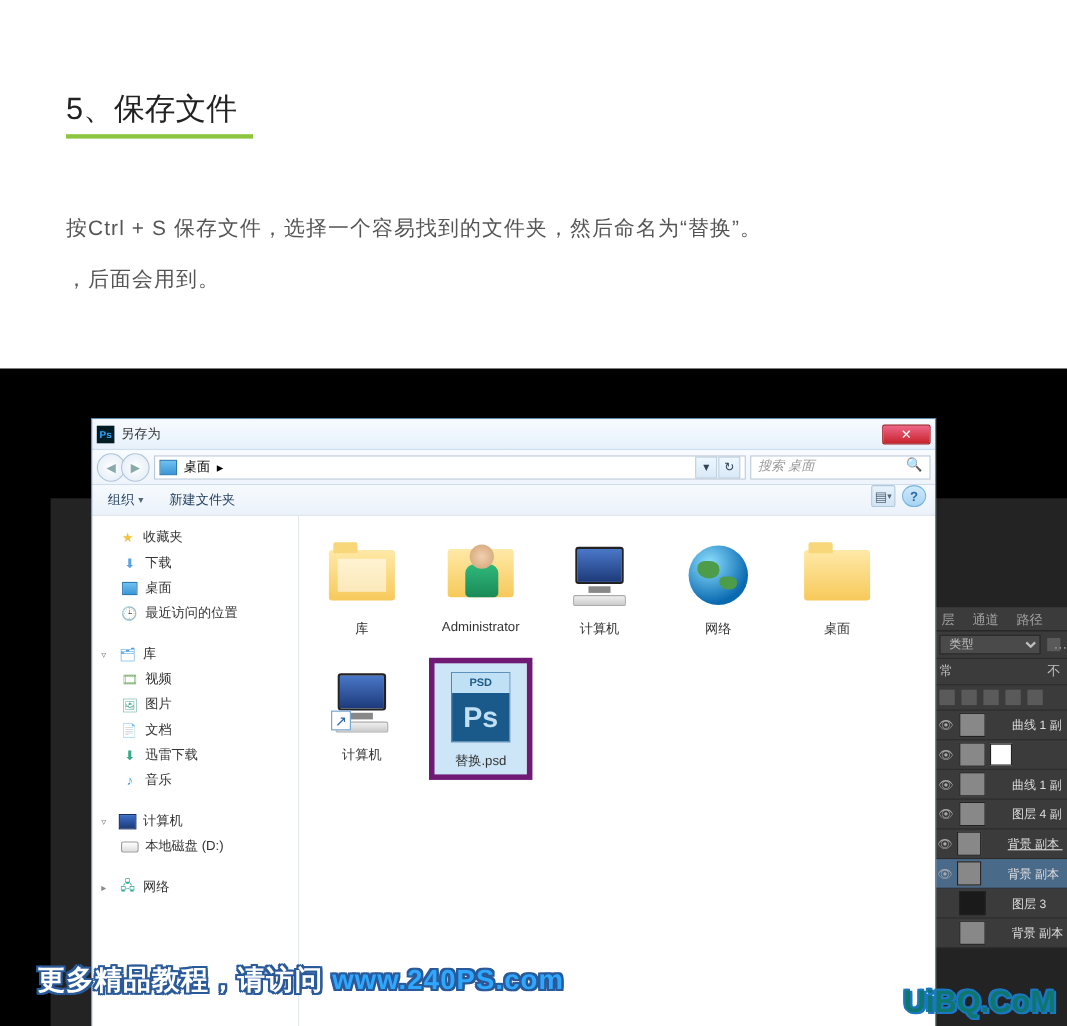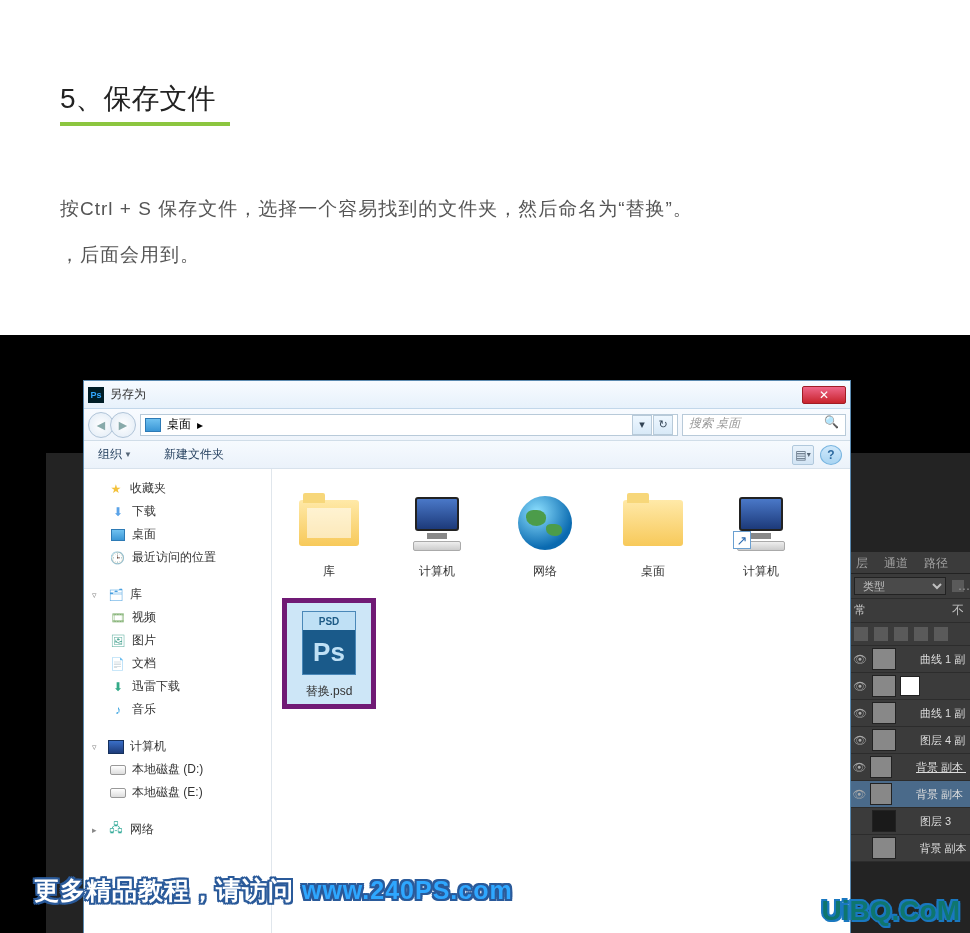--- a/index.html
+++ b/index.html
@@ -37,21 +37,21 @@
 .navbtn { width: 26px; height: 26px; border: 1px solid #b0c4d8; background: radial-gradient(#fff, #dfeaf5); border-radius: 50%; display: flex; align-items: center; justify-content: center; color: #8aa; font-size: 14px; }
 .navbtn + .navbtn { margin-left: -4px; }
 .crumb-box { flex: 1; display: flex; align-items: center; border: 1px solid #b8cad9; background: #fff; height: 22px; padding: 0 4px; gap: 6px; }
 .crumb-ico { width: 16px; height: 14px; background: linear-gradient(#6fc1f0, #3b97d6); border: 1px solid #2d7ab5; }
 .crumb-spc { flex: 1; }
 .crumb-actions { display: flex; gap: 1px; }
 .crumb-act { width: 20px; height: 20px; border: 1px solid #b8cad9; background: linear-gradient(#eef7ff,#d8e9f7); display: flex; align-items: center; justify-content: center; color: #345; font-size: 11px; }
 .search-box { width: 164px; border: 1px solid #b8cad9; background: #fff; height: 22px; display: flex; align-items: flex-start; padding: 0 6px; color: #999; font-style: italic; }
 .search-box .mag { margin-left: auto; color: #5a87b4; font-style: normal; }
 
-.toolbar { height: 28px; background: linear-gradient(#f6fafe,#ebf2fa); display: flex; align-items: center; padding: 0 8px; gap: 20px; border-bottom: 1px solid #d8e2ec; }
+.toolbar { height: 28px; background: linear-gradient(#f6fafe,#ebf2fa); display: flex; padding: 0 8px; gap: 10px; border-bottom: 1px solid #d8e2ec; }
 .tool-item { color: #1f3b5a; padding: 2px 6px; display: flex; align-items: center; gap: 2px; cursor: pointer; }
 .tool-item .tri { font-size: 8px; color: #567; }
 .tool-right { margin-left: auto; display: flex; gap: 6px; }
 .tool-ico { width: 22px; height: 20px; border: 1px solid transparent; display: flex; align-items: center; justify-content: center; color: #567; border-radius: 2px; }
 .tool-ico.view { background: linear-gradient(#e8f2fb,#d2e4f4); border-color: #b0c8dc; }
 .tool-ico.help { background: linear-gradient(#cfe8fb,#a8d4f2); border-color: #79b5e0; border-radius: 50%; color: #2d6aa0; font-weight: bold; }
 
 .body-area { display: flex; height: calc(100% - 88px); }
 .sidebar { width: 188px; border-right: 1px solid #e0e6ec; padding: 8px 4px; overflow: hidden; background: #fff; }
 .side-group-head { display: flex; align-items: center; gap: 6px; padding: 3px 4px; color: #333; }
@@ -275,41 +275,45 @@
             <span class="pc"></span>
           </span>
           <span>计算机</span>
         </div>
       <div class="side-item">
           <span class="si-ico">
             <span class="hdd"></span>
           </span>
           <span>本地磁盘 (D:)</span>
         </div>
-      <div class="side-item">
-          <span class="si-ico">
-            <span class="hdd"></span>
-          </span>
-          <span>本地磁盘 (E:)</span>
-        </div>
       <div style="height:14px;"></div>
       <div class="side-group-head">
           <span class="tri-exp">▸</span>
           <span class="si-ico net">🖧</span>
           <span>网络</span>
         </div>
     </div>
 
     <div class="content">
       <div class="file-grid">
         <div class="file-item">
           <div class="thumb">
               <div class="th-folder lib"></div>
             </div>
           <div class="file-label">库</div>
+        </div>
+        <div class="file-item">
+          <div class="thumb">
+              <div class="th-user">
+                <div class="fold"></div>
+                <div class="body"></div>
+                <div class="head"></div>
+              </div>
+            </div>
+          <div class="file-label">Administrator</div>
         </div>
         <div class="file-item">
           <div class="thumb">
               <div class="th-comp">
                 <div class="mon"></div>
                 <div class="base"></div>
                 <div class="kb"></div>
               </div>
             </div>
           <div class="file-label">计算机</div>

